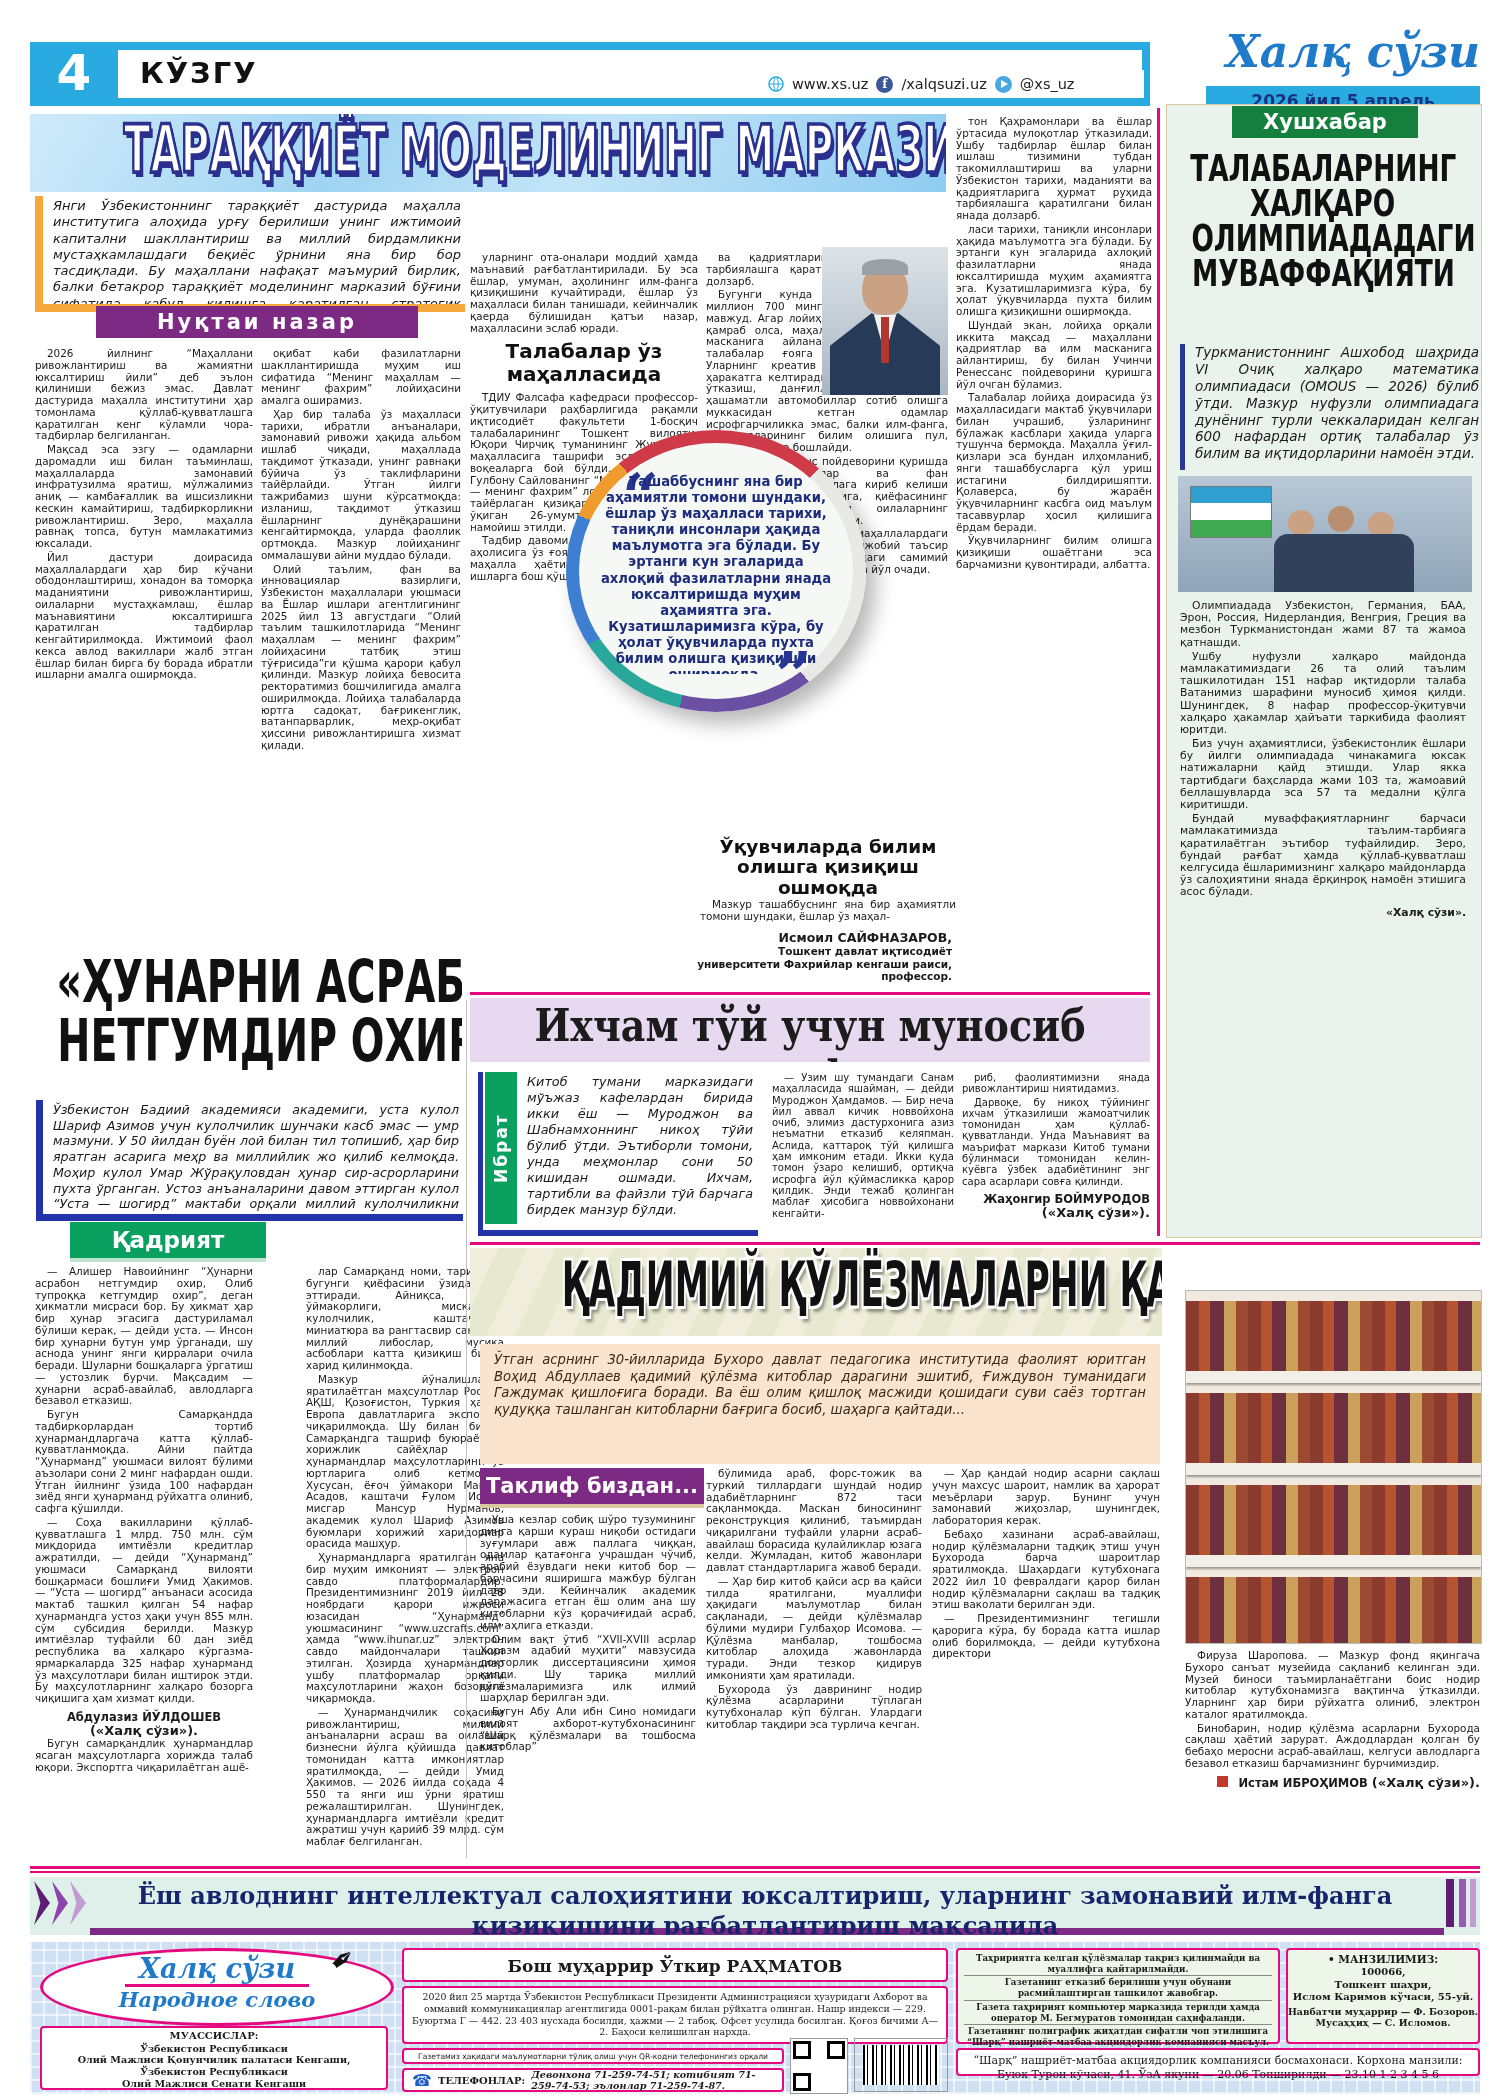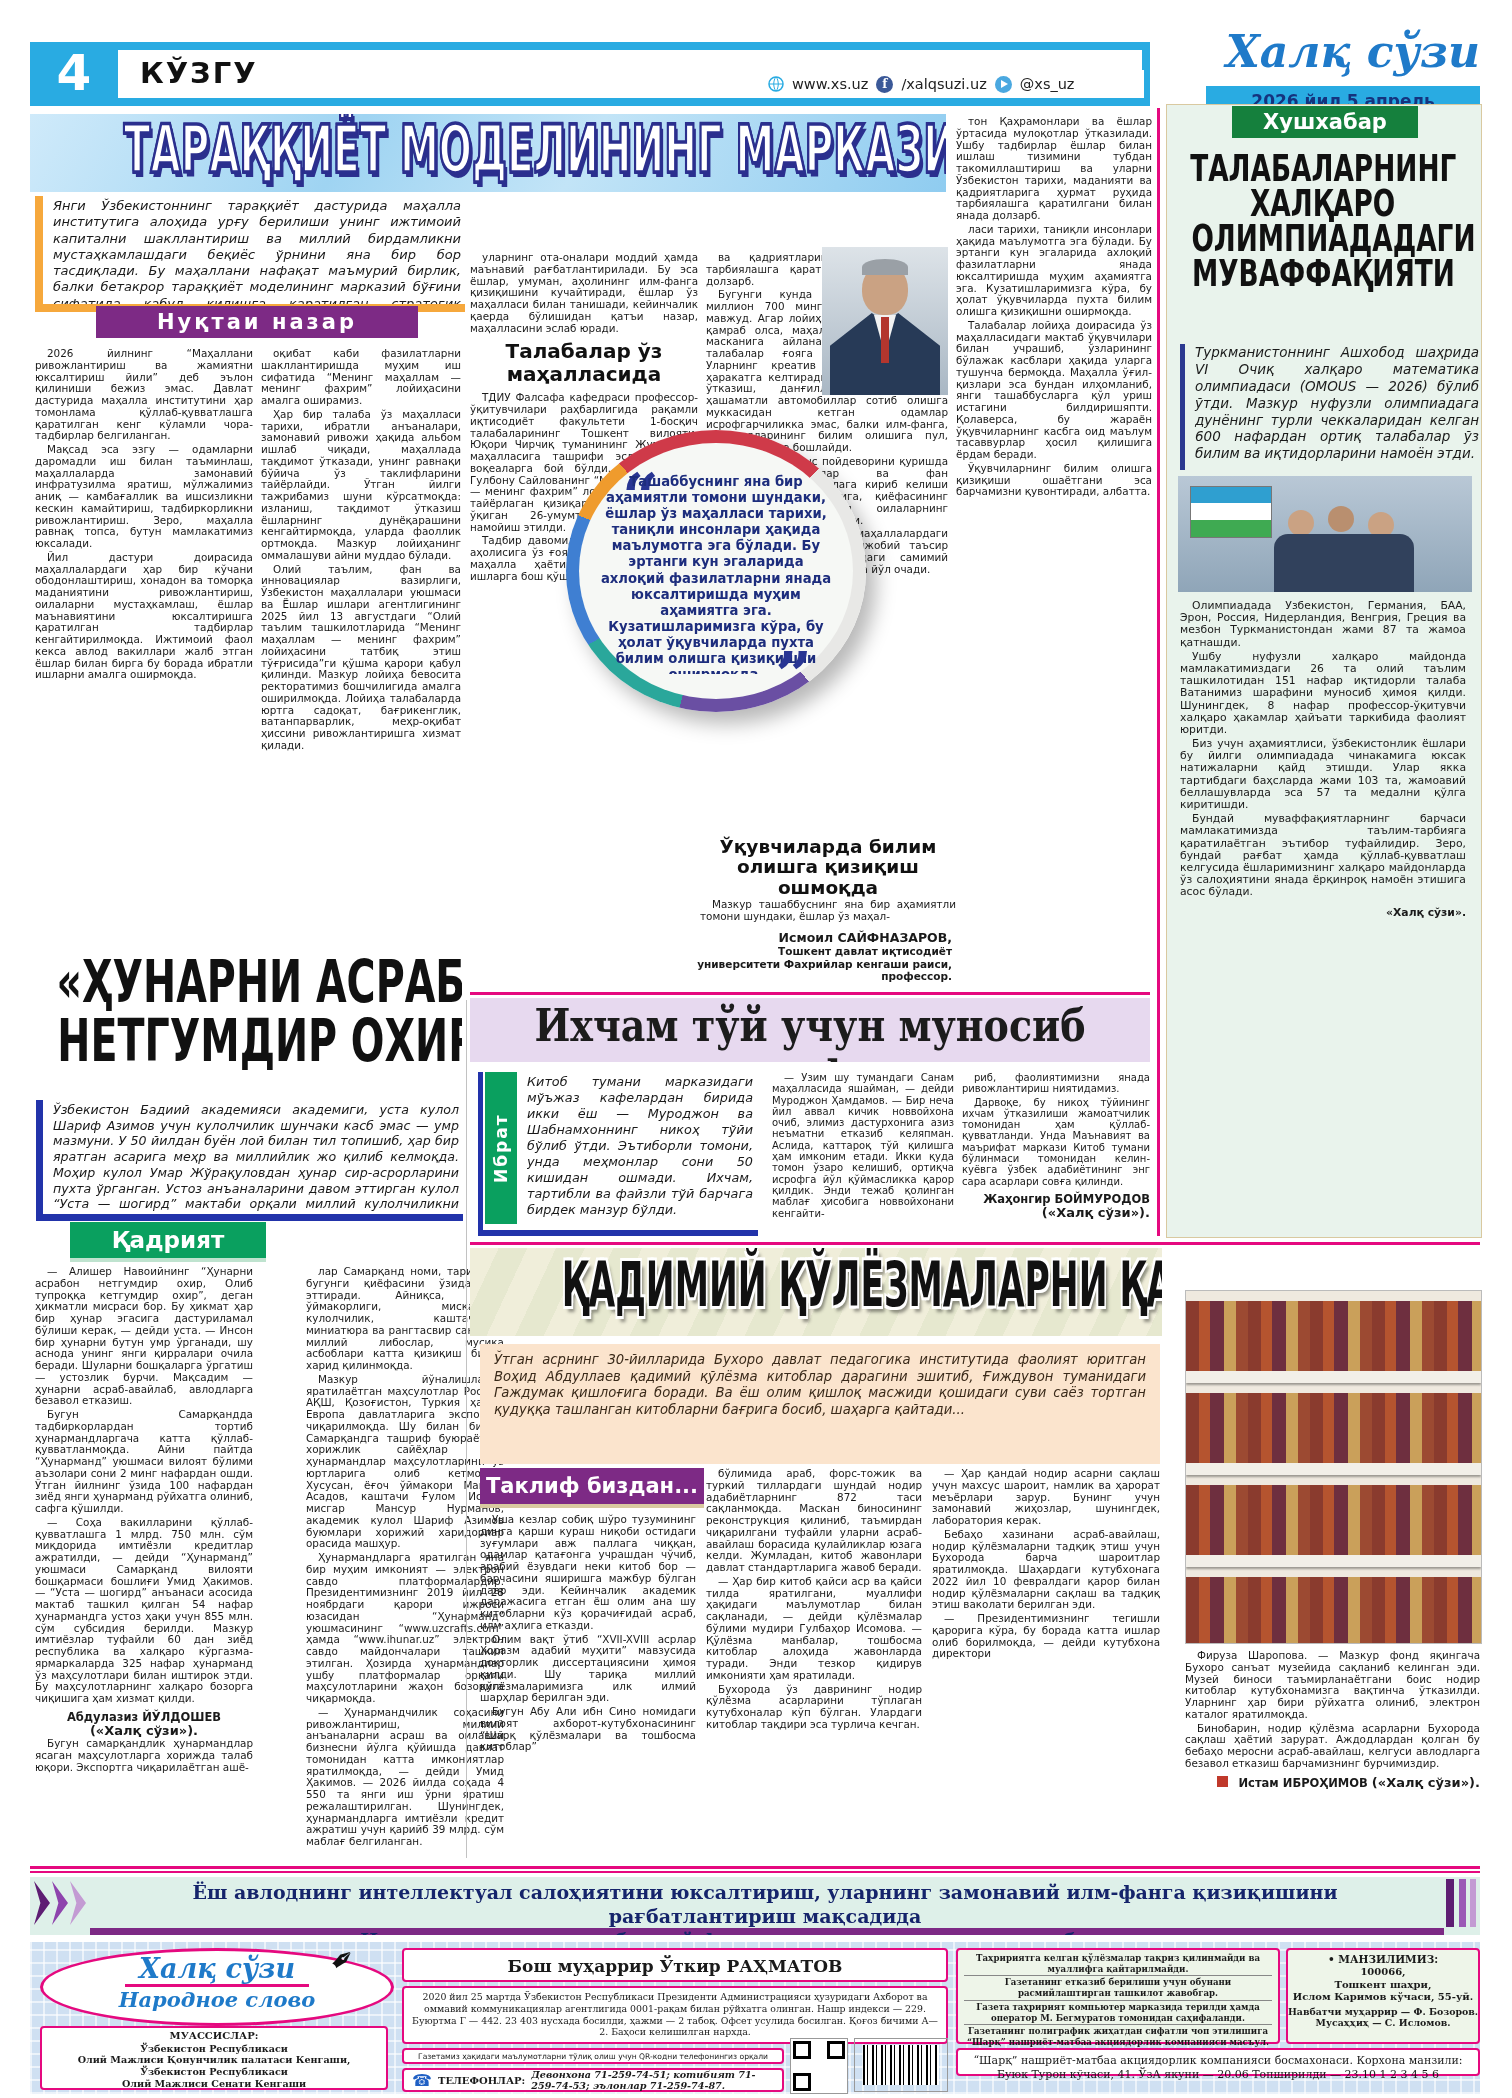--- a/index.html
+++ b/index.html
@@ -73,20 +73,21 @@
   </div>
   <div class="abs body-text" style="left:706px;top:252px;width:242px;height:744px;">
     <p>ва қадриятларига ҳурмат руҳида тарбиялашга қаратилгани билан янада долзарб.</p>
     <p>Бугунги кунда мамлакатимизда 1 миллион 700 мингдан зиёд талабалар мавжуд. Агар лойиҳа уларнинг барчасини қамраб олса, маҳалла чинакам қадрият масканига айланади. Чунки ёшлар, талабалар ғояга бой, ташаббускор. Уларнинг креатив ғоялари маҳаллани ҳаракатга келтиради. Тўй ва маросимлар ўтказиш, данғиллама иморат ва ҳашаматли автомобиллар сотиб олишга муккасидан кетган одамлар исрофгарчиликка эмас, балки илм-фанга, фарзандларининг билим олишига пул, сармоя ажрата бошлайди.</p>
     <p>Учинчи Ренессанс пойдеворини қуришда профессор-ўқитувчилар ва фан дарғаларининг маҳаллага кириб келиши ушбу тузилма ривожига, қиёфасининг ўзгаришига, камбағал оилаларнинг камайишига замин яратади.</p>
     <p>Фаол талабалар маҳаллалардаги уюшмаган ёшларга ҳам ижобий таъсир кўрсатади. Улар ўртасидаги самимий мулоқот янги ташаббусларга йўл очади.</p>
   </div>
   <div class="abs body-text" style="left:956px;top:116px;width:196px;height:876px;">
     <p>тон Қаҳрамонлари ва ёшлар ўртасида мулоқотлар ўтказилади. Ушбу тадбирлар ёшлар билан ишлаш тизимини тубдан такомиллаштириш ва уларни Ўзбекистон тарихи, маданияти ва қадриятларига ҳурмат руҳида тарбиялашга қаратилгани билан янада долзарб.</p>
     <p>ласи тарихи, таниқли инсонлари ҳақида маълумотга эга бўлади. Бу эртанги кун эгаларида ахлоқий фазилатларни янада юксалтиришда муҳим аҳамиятга эга. Кузатишларимизга кўра, бу ҳолат ўқувчиларда пухта билим олишга қизиқишни оширмоқда.</p>
+    <p>Шундай экан, лойиҳа орқали иккита мақсад — маҳаллани қадриятлар ва илм масканига айлантириш, бу билан Учинчи Ренессанс пойдеворини қуришга йўл очган бўламиз.</p>
     <p>Талабалар лойиҳа доирасида ўз маҳалласидаги мактаб ўқувчилари билан учрашиб, ўзларининг бўлажак касблари ҳақида уларга тушунча бермоқда. Маҳалла ўғил-қизлари эса бундан илҳомланиб, янги ташаббусларга қўл уриш истагини билдиришяпти. Қолаверса, бу жараён ўқувчиларнинг касбга оид маълум тасаввурлар ҳосил қилишига ёрдам беради.</p>
     <p>Ўқувчиларнинг билим олишга қизиқиши ошаётгани эса барчамизни қувонтиради, албатта.</p>
   </div>
 
   <div class="abs" style="left:822px;top:247px;width:126px;height:148px;background:linear-gradient(#dde3e8,#a9b7c4);overflow:hidden;">
     <div class="abs" style="left:40px;top:16px;width:46px;height:52px;border-radius:50% 50% 45% 45%;background:#caa283;"></div>
     <div class="abs" style="left:40px;top:12px;width:46px;height:16px;border-radius:50% 50% 0 0;background:#9aa0a6;"></div>
     <div class="abs" style="left:8px;top:66px;width:110px;height:82px;background:#273a57;clip-path:polygon(0 40%,38% 0,50% 12%,62% 0,100% 40%,100% 100%,0 100%);"></div>
     <div class="abs" style="left:52px;top:68px;width:22px;height:40px;background:#f2f2f2;clip-path:polygon(0 0,100% 0,50% 100%);"></div>
     <div class="abs" style="left:59px;top:70px;width:8px;height:46px;background:#b3362e;"></div>
@@ -220,21 +221,21 @@
   <div class="abs" style="left:30px;top:1866px;width:1450px;height:3px;background:#e5097f;"></div>
   <div class="abs" style="left:30px;top:1871px;width:1450px;height:2px;background:#e5097f;"></div>
   <div class="abs" style="left:30px;top:1877px;width:1450px;height:58px;background:#def0e9;overflow:hidden;">
     <div class="abs" style="left:4px;top:4px;width:16px;height:44px;background:#5e1d73;transform:skewY(0deg);clip-path:polygon(0 0,100% 50%,0 100%,40% 50%);"></div>
     <div class="abs" style="left:22px;top:4px;width:16px;height:44px;background:#8e44ad;clip-path:polygon(0 0,100% 50%,0 100%,40% 50%);"></div>
     <div class="abs" style="left:40px;top:4px;width:16px;height:44px;background:#c39bd3;clip-path:polygon(0 0,100% 50%,0 100%,40% 50%);"></div>
     <div class="abs" style="right:26px;top:2px;width:8px;height:48px;background:#5e1d73;"></div>
     <div class="abs" style="right:14px;top:2px;width:7px;height:48px;background:#9b59b6;"></div>
     <div class="abs" style="right:4px;top:2px;width:6px;height:48px;background:#c39bd3;"></div>
     <div class="abs" style="left:60px;bottom:0;right:36px;height:7px;background:#7d2a85;"></div>
-    <div class="abs serif" style="left:80px;top:4px;right:60px;text-align:center;color:#15246b;font-weight:bold;font-size:19px;line-height:1.25;">
+    <div class="abs serif" style="left:80px;top:4px;right:60px;text-align:center;color:#15246b;font-weight:bold;font-size:24px;line-height:1.25;">
       <div>Ёш авлоднинг интеллектуал салоҳиятини юксалтириш, уларнинг замонавий илм-фанга қизиқишини рағбатлантириш мақсадида</div>
       <div>«Импульс» номли янги бадиий фильмни суратга олиш ишлари бошланди.</div>
     </div>
   </div>
 
   <div class="abs" style="left:30px;top:1942px;width:1450px;height:152px;background-color:#cfe0f2;background-image:repeating-linear-gradient(0deg,rgba(255,255,255,.6) 0 2px,transparent 2px 13px),repeating-linear-gradient(90deg,rgba(255,255,255,.6) 0 2px,transparent 2px 13px);">
 
     <div class="abs" style="left:10px;top:6px;width:348px;height:72px;background:#fff;border:3px solid #e5097f;border-radius:50%;text-align:center;overflow:hidden;">
       <div class="serif" style="font-size:27px;font-weight:bold;font-style:italic;color:#1f7ac9;margin-top:2px;border-bottom:3px solid #e5097f;display:inline-block;padding:0 14px;">Халқ сўзи</div>
       <div class="serif" style="font-size:21px;font-weight:bold;font-style:italic;color:#1f7ac9;">Народное слово</div>

